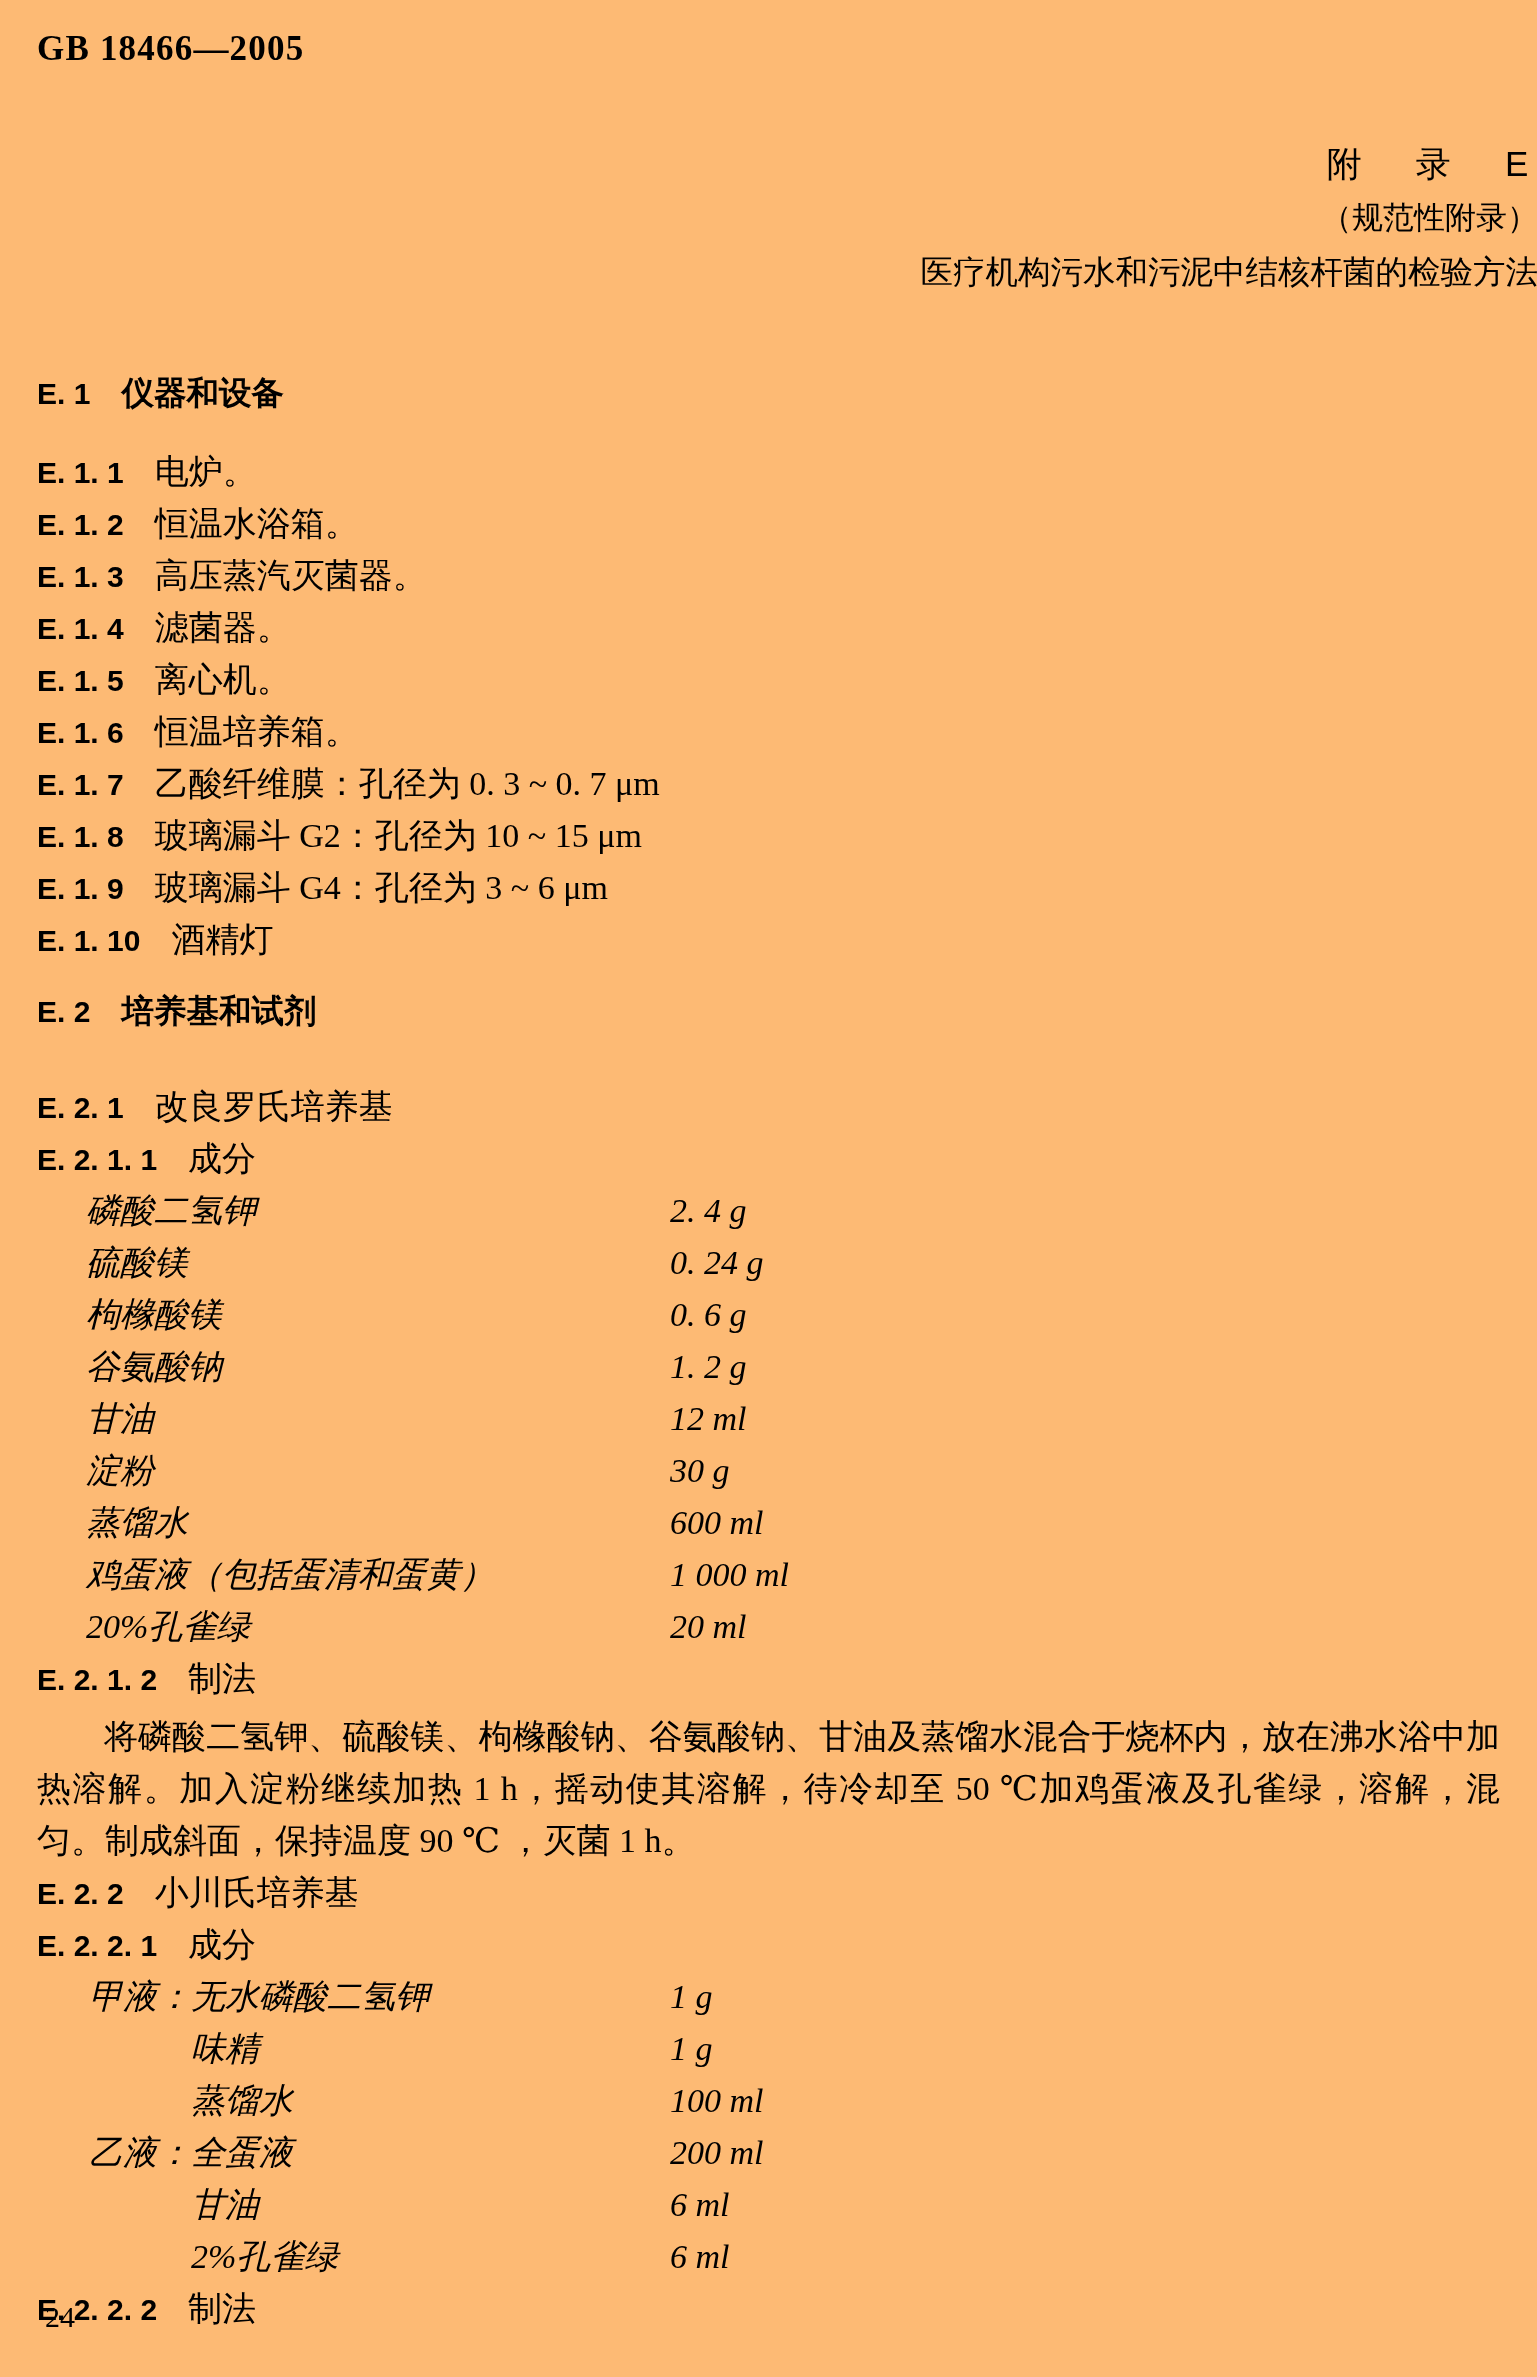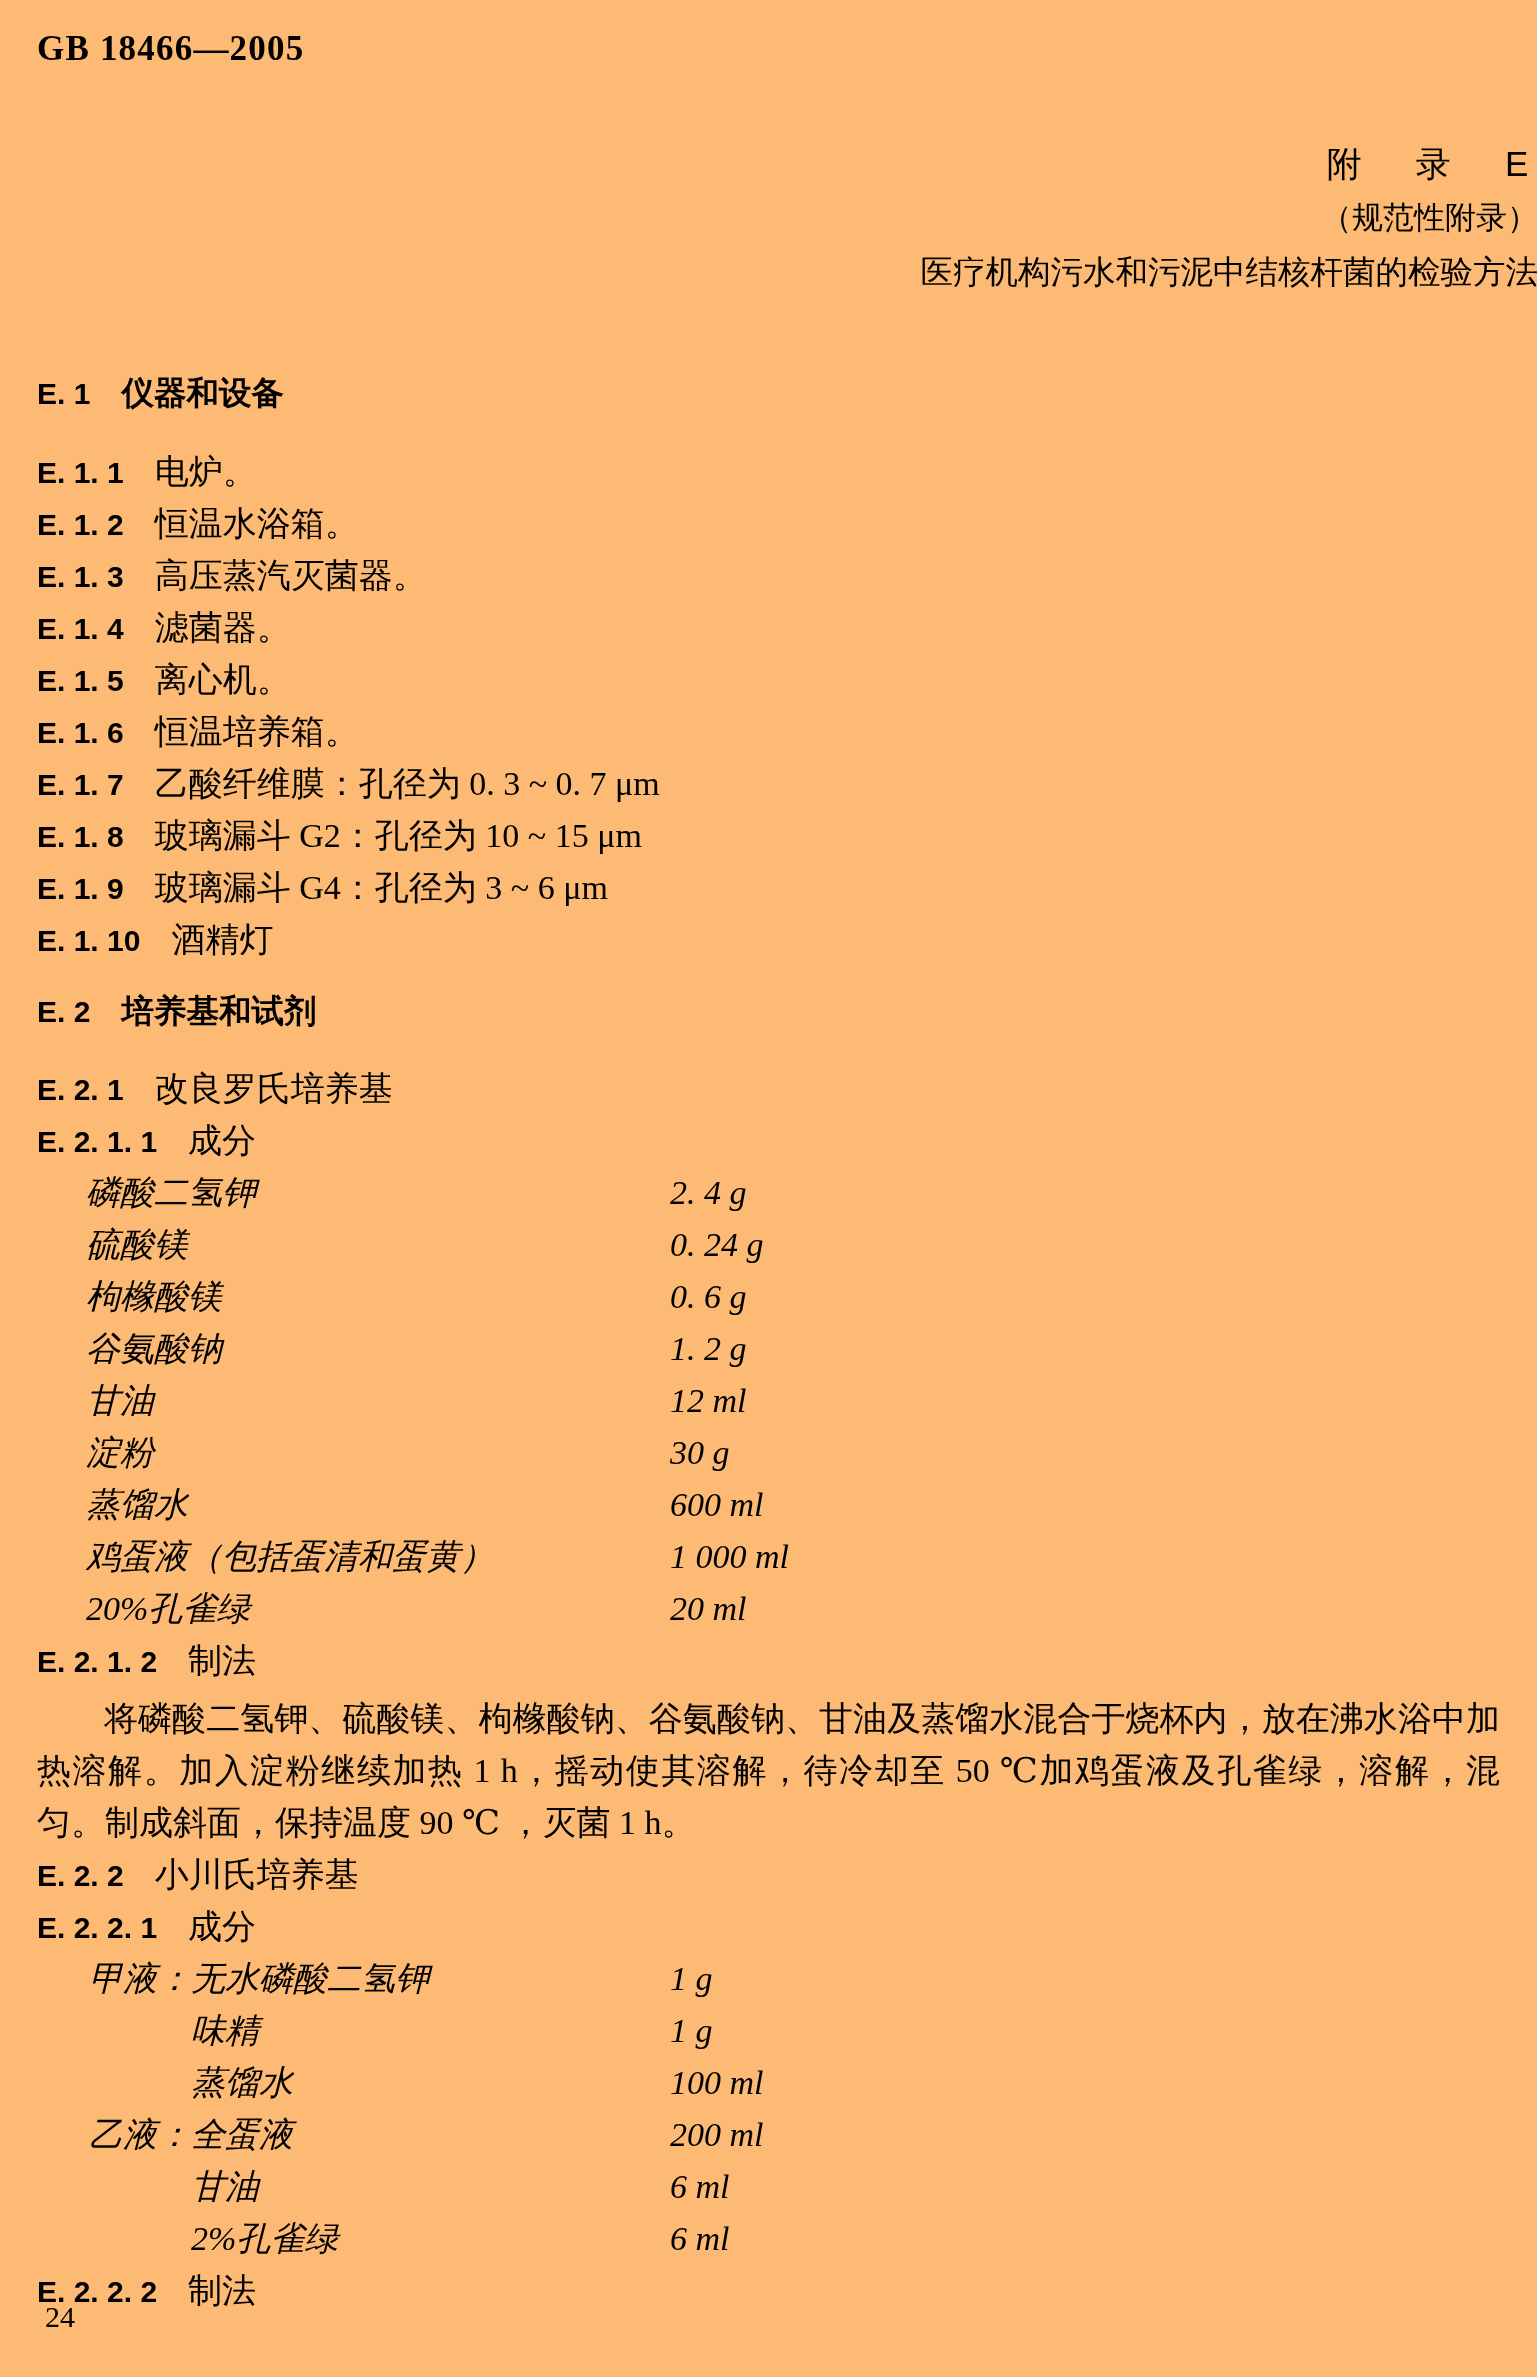--- a/index.html
+++ b/index.html
@@ -36,21 +36,21 @@
     font-family:"Liberation Sans","DejaVu Sans",sans-serif;
     font-weight:bold; font-size:30px; margin-right:31px;
   }
   .h-sans {
     font-family:"Liberation Sans","DejaVu Sans",sans-serif;
     font-weight:bold; font-size:32.5px;
   }
   .h-serif { font-size:34px; }
   .first-item { margin-top:26.5px; }
   .sec-e2 { margin-top:19px; }
-  .sec-e21 { margin-top:26px; }
+  .sec-e21 { margin-top:44px; }
   .ing-row { position:relative;font-style:italic; }
   .ing-name { margin-left:49px; }
   .amount { position:absolute; left:633px; top:0; }
   .og-prefix { display:inline-block; margin-left:52px; width:102px; }
   .para {
     font-size:34px; line-height:52px;
     text-align:justify; text-indent:67px;
     margin:6px 0 0 0;
     word-break:break-all;
   }

